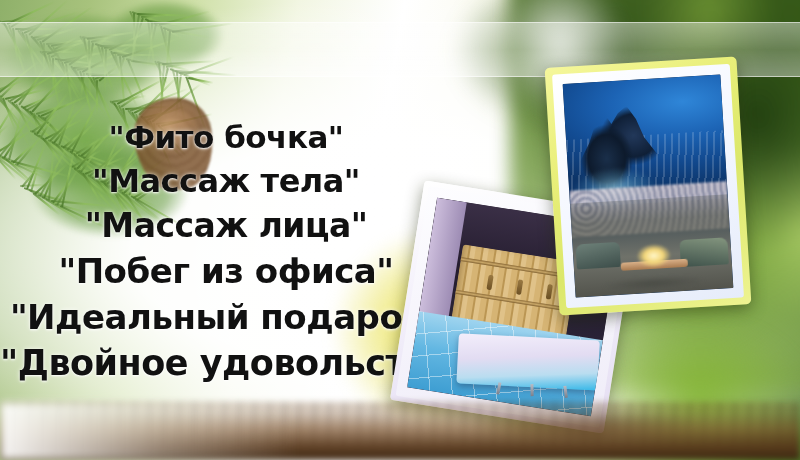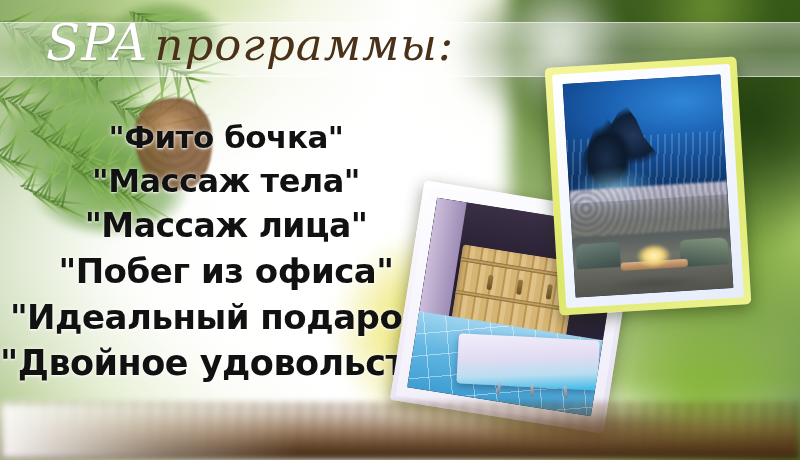--- a/index.html
+++ b/index.html
@@ -600,21 +600,20 @@
         <i class="needle" style="left:209.2px;top:92.1px;width:35px;transform:rotate(-2deg);opacity:0.91"></i>
         <i class="needle" style="left:211.4px;top:93.2px;width:44px;transform:rotate(97deg);opacity:0.55"></i>
         <i class="needle" style="left:213.6px;top:94.3px;width:53px;transform:rotate(-20deg);opacity:0.67"></i>
         <i class="needle" style="left:215.8px;top:95.4px;width:62px;transform:rotate(70deg);opacity:0.79"></i>
         <i class="needle" style="left:218px;top:96.5px;width:26px;transform:rotate(11deg);opacity:0.91"></i>
       </div>
     <div class="pine-cone"></div>
   </div>
 
   <div class="title-band"></div>
-  <div class="title-text"><span class="title-spa">SPA</span><span class="title-rest">программы:</span></div>
 
   <div class="program-list">
     <div class="program-item s0">"Фито бочка"</div>
     <div class="program-item s1">"Массаж тела"</div>
     <div class="program-item s2">"Массаж лица"</div>
     <div class="program-item s3">"Побег из офиса"</div>
     <div class="program-item s4">"Идеальный подарок"</div>
     <div class="program-item s5">"Двойное удовольствие"</div>
   </div>
 

